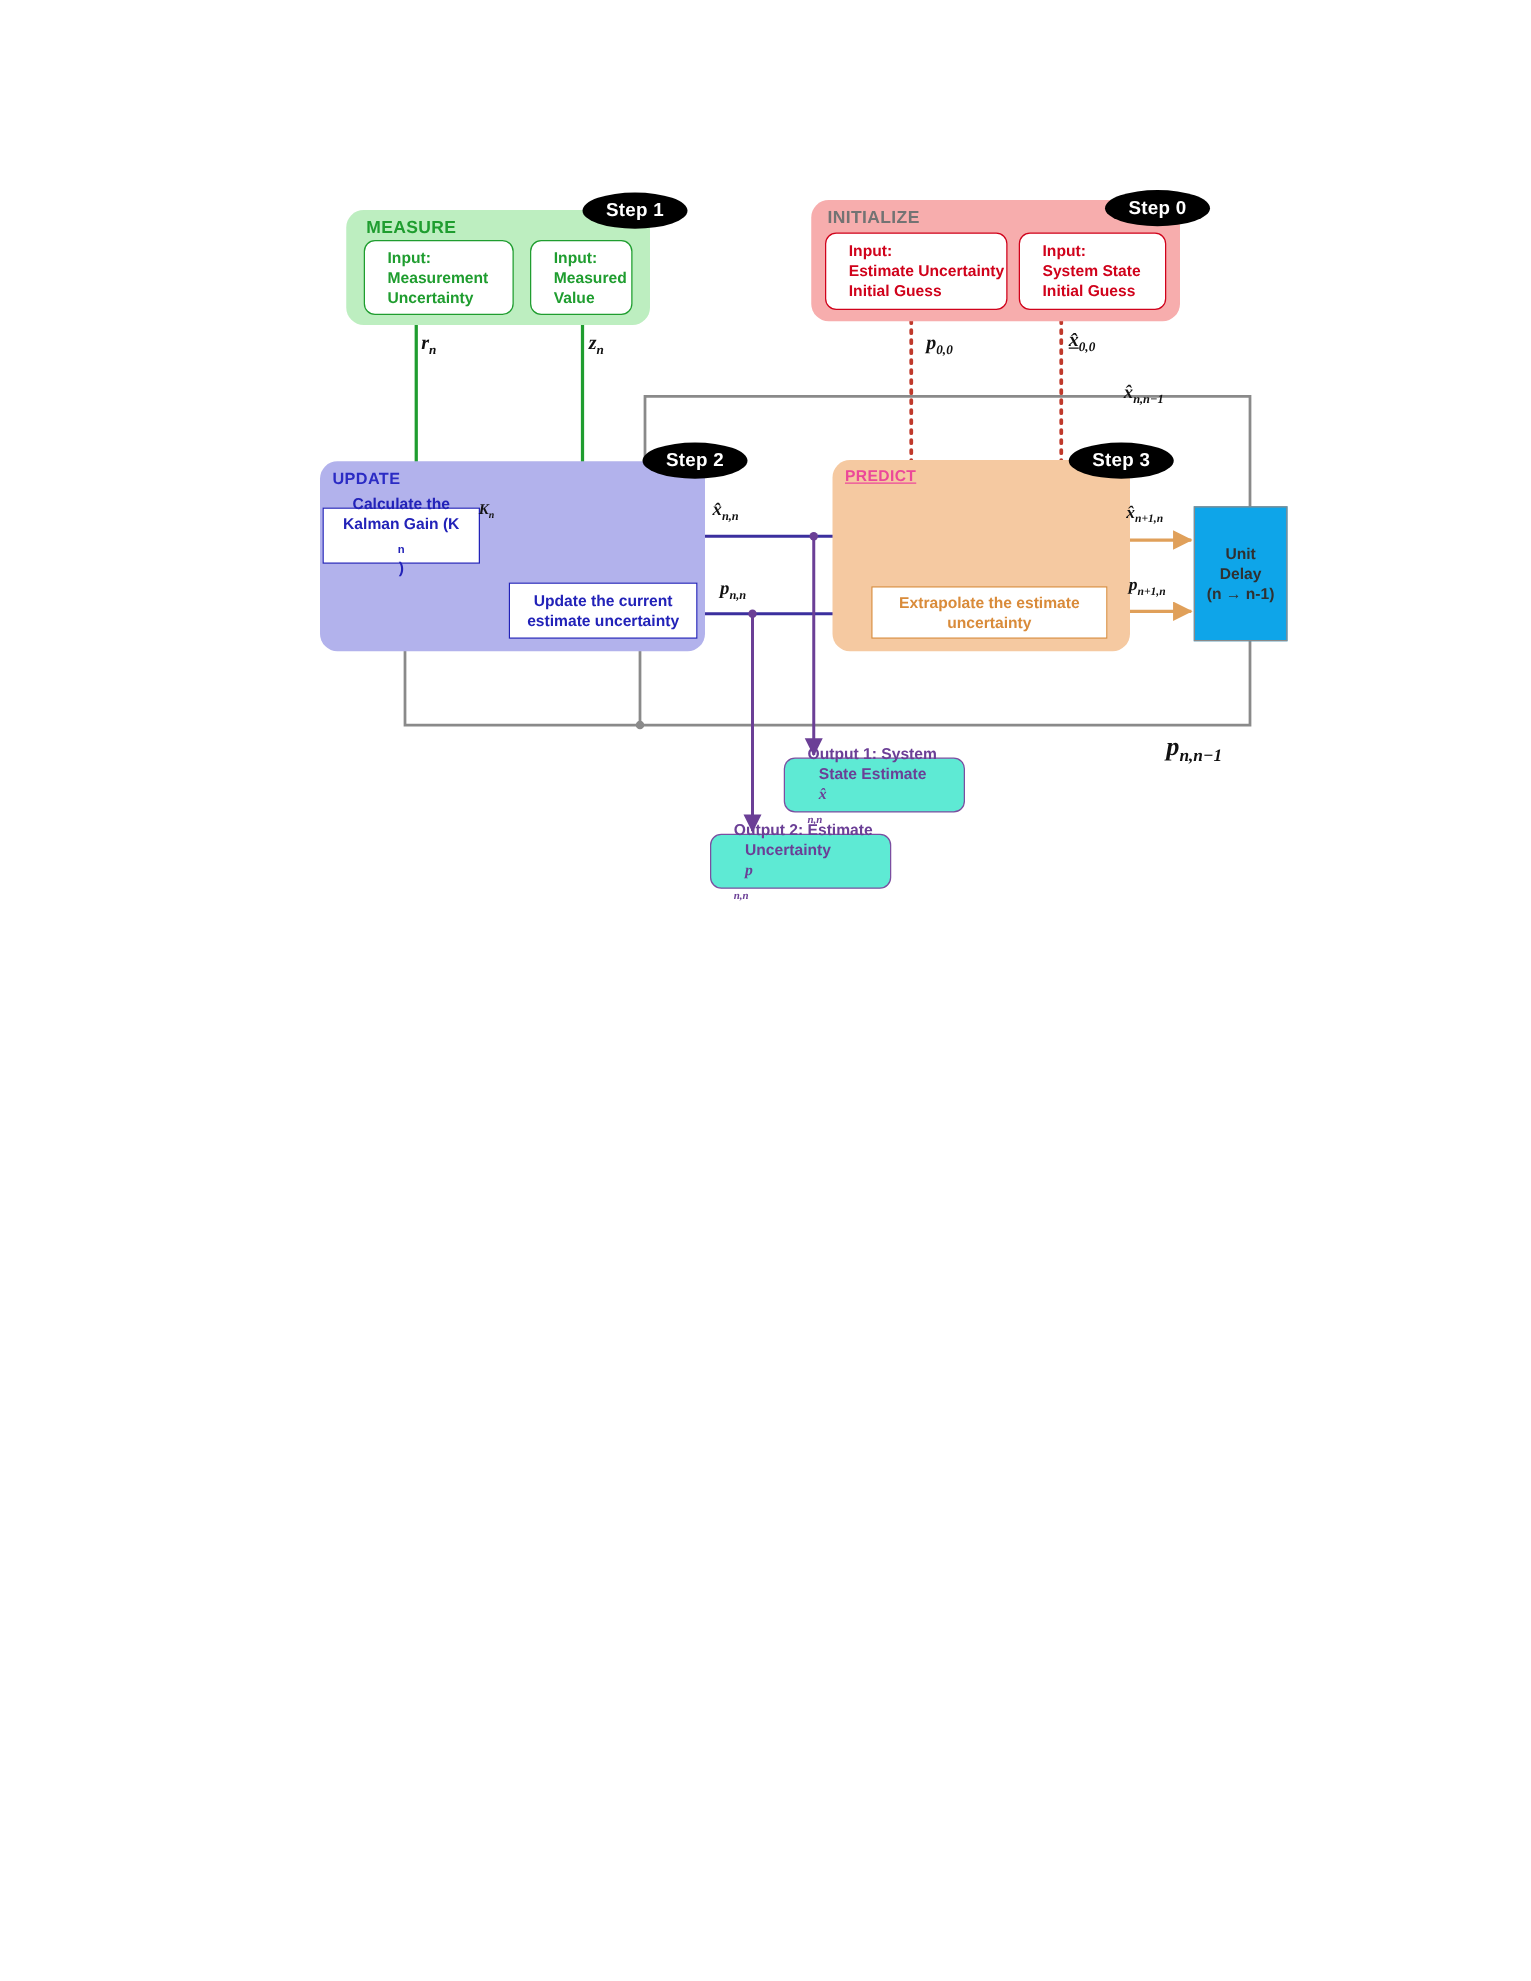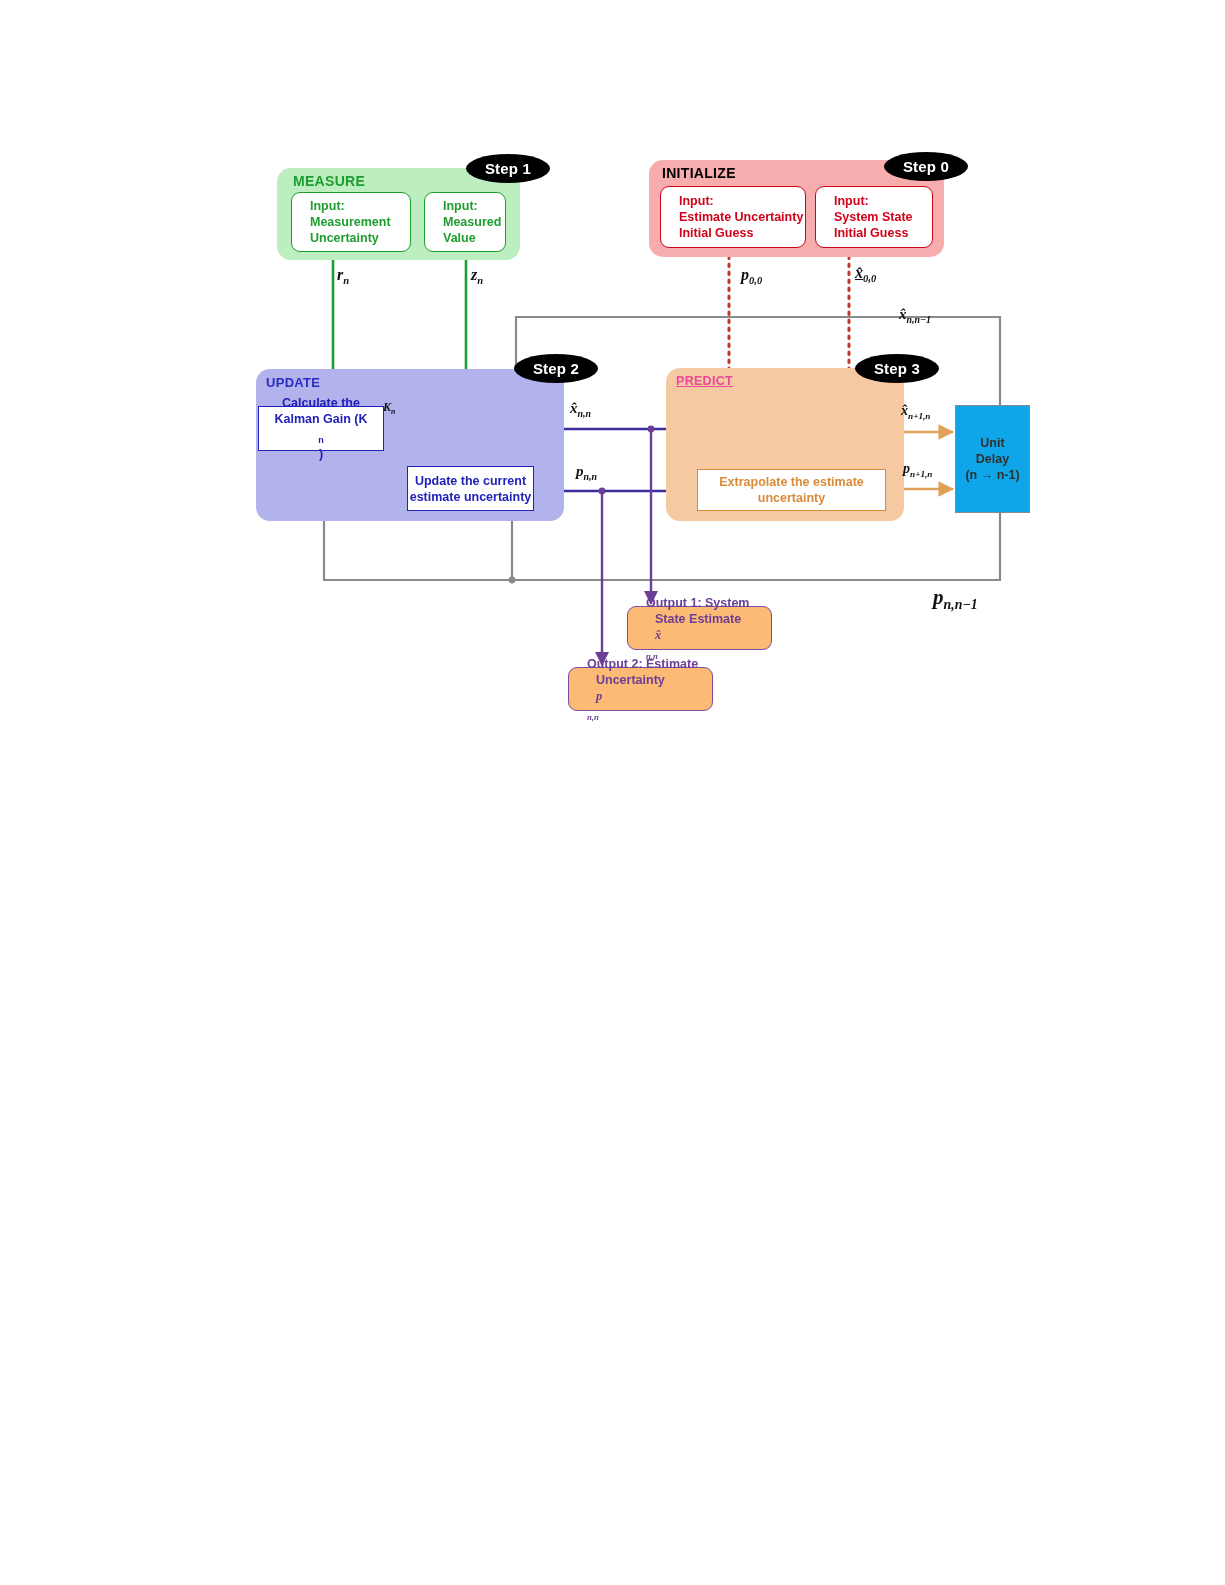--- a/index.html
+++ b/index.html
@@ -9,21 +9,21 @@
   #stage{position:absolute;left:0;top:0;width:1225px;height:1585px;overflow:hidden;}
 
   
   .panel{position:absolute;border-radius:14px;}
   .panel-title{position:absolute;font-weight:bold;letter-spacing:.3px;}
 
   .p-measure{background:#bdeec0;}
   .t-measure{color:#1f9d2f;}
 
   .p-init{background:#f7adad;}
-  .t-init{color:#000000;}
+  .t-init{color:#737373;}
 
   .p-update{background:#b2b2ec;}
   .t-update{color:#2b2bc4;}
 
   .p-predict{background:#f5c9a1;}
   .t-predict{color:#ec4899;text-decoration:underline;}
 
   
   .node{position:absolute;background:#ffffff;box-sizing:border-box;
         display:flex;align-items:center;justify-content:center;
@@ -34,21 +34,21 @@
            justify-content:flex-start;text-align:left;}
   .n-green span{padding-left:9px;}
 
   .n-red{border:1.6px solid #d0021b;border-radius:9px;color:#d0021b;
          justify-content:flex-start;text-align:left;}
   .n-red span{padding-left:9px;}
 
   .n-blue{border:1.8px solid #2222b8;color:#2222b8;}
   .n-orange{border:1.6px solid #d98b3a;color:#d98b3a;}
   .n-purple{border:1.8px solid #7b4ea0;border-radius:9px;color:#6b3f96;
-            background:#fdba74;justify-content:flex-end;text-align:left;}
+            background:#5eead4;justify-content:flex-end;text-align:left;}
   .n-purple span{padding-left:9px;}
   .n-gray{border:1.3px solid #8a8a8a;color:#303030;background:#0ea5e9;
           font-weight:bold;}
 
   
   .badge{position:absolute;background:#000000;color:#ffffff;
          border-radius:50%;display:flex;align-items:center;
          justify-content:center;font-weight:bold;font-size:15px;
          letter-spacing:.2px;}
 
@@ -201,21 +201,21 @@
   <div class="panel-title t-update" style="left:266px;top:375px;font-size:13px;">UPDATE</div>
 
   <div class="node n-blue" style="left:258px;top:406px;width:126px;height:45px;font-size:12.5px;">
     <span>
       <span>Calculate the</span>
       <span><span>Kalman Gain (K</span><sub style="font-size:.72em">n</sub><span>)</span></span>
     </span>
   </div>
 
 
-  <div class="node n-blue" style="left:407px;top:466px;width:127px;height:45px;font-size:12.5px;">
+  <div class="node n-blue" style="left:407px;top:466px;width:151px;height:45px;font-size:12.5px;">
     <span>
       <span>Update the current</span>
       <span>estimate uncertainty</span>
     </span>
   </div>
 
   <div class="badge" style="left:514px;top:354px;width:84px;height:29px;">Step 2</div>
 
   <div class="panel p-predict" style="left:666px;top:368px;width:238px;height:153px;"></div>
   <div class="panel-title t-predict" style="left:676px;top:374px;font-size:12.5px;">PREDICT</div>

